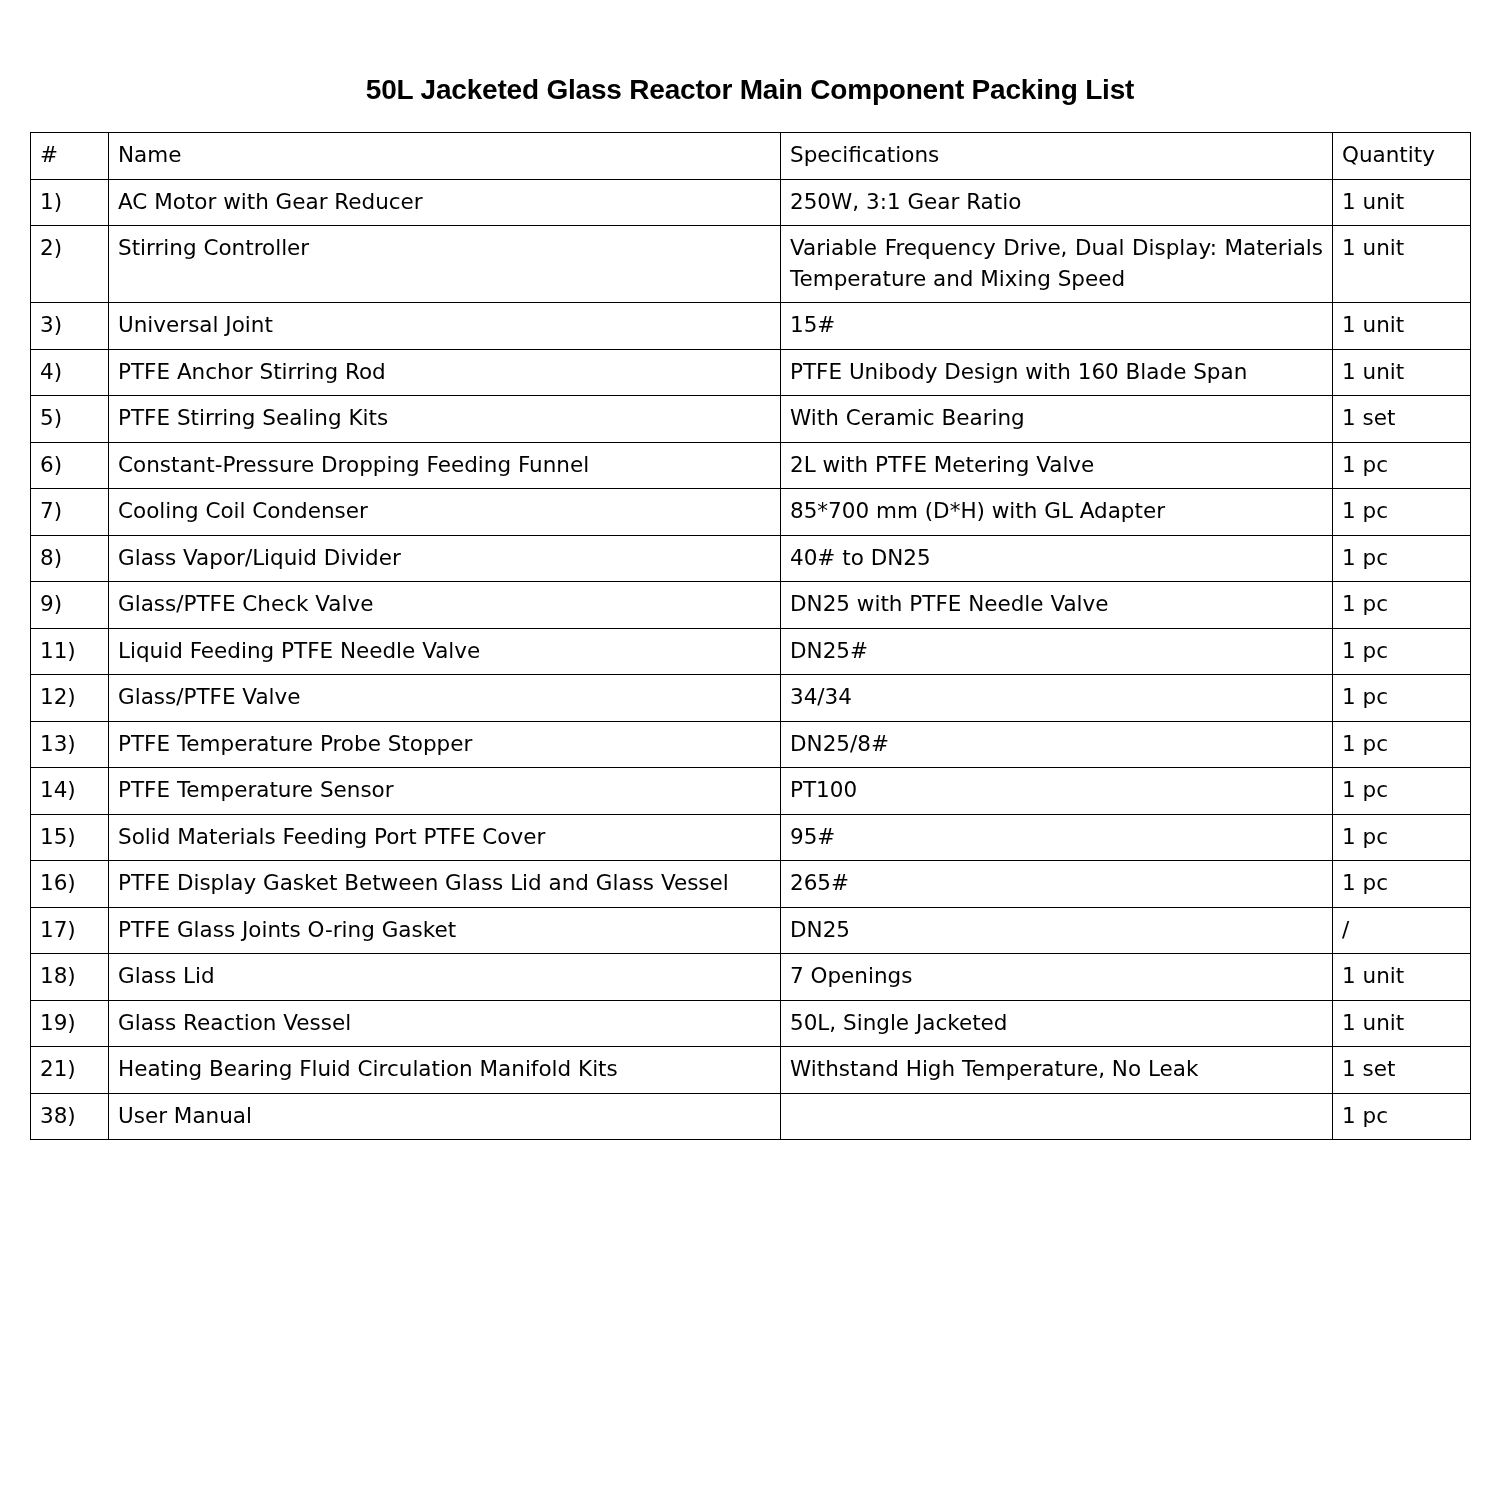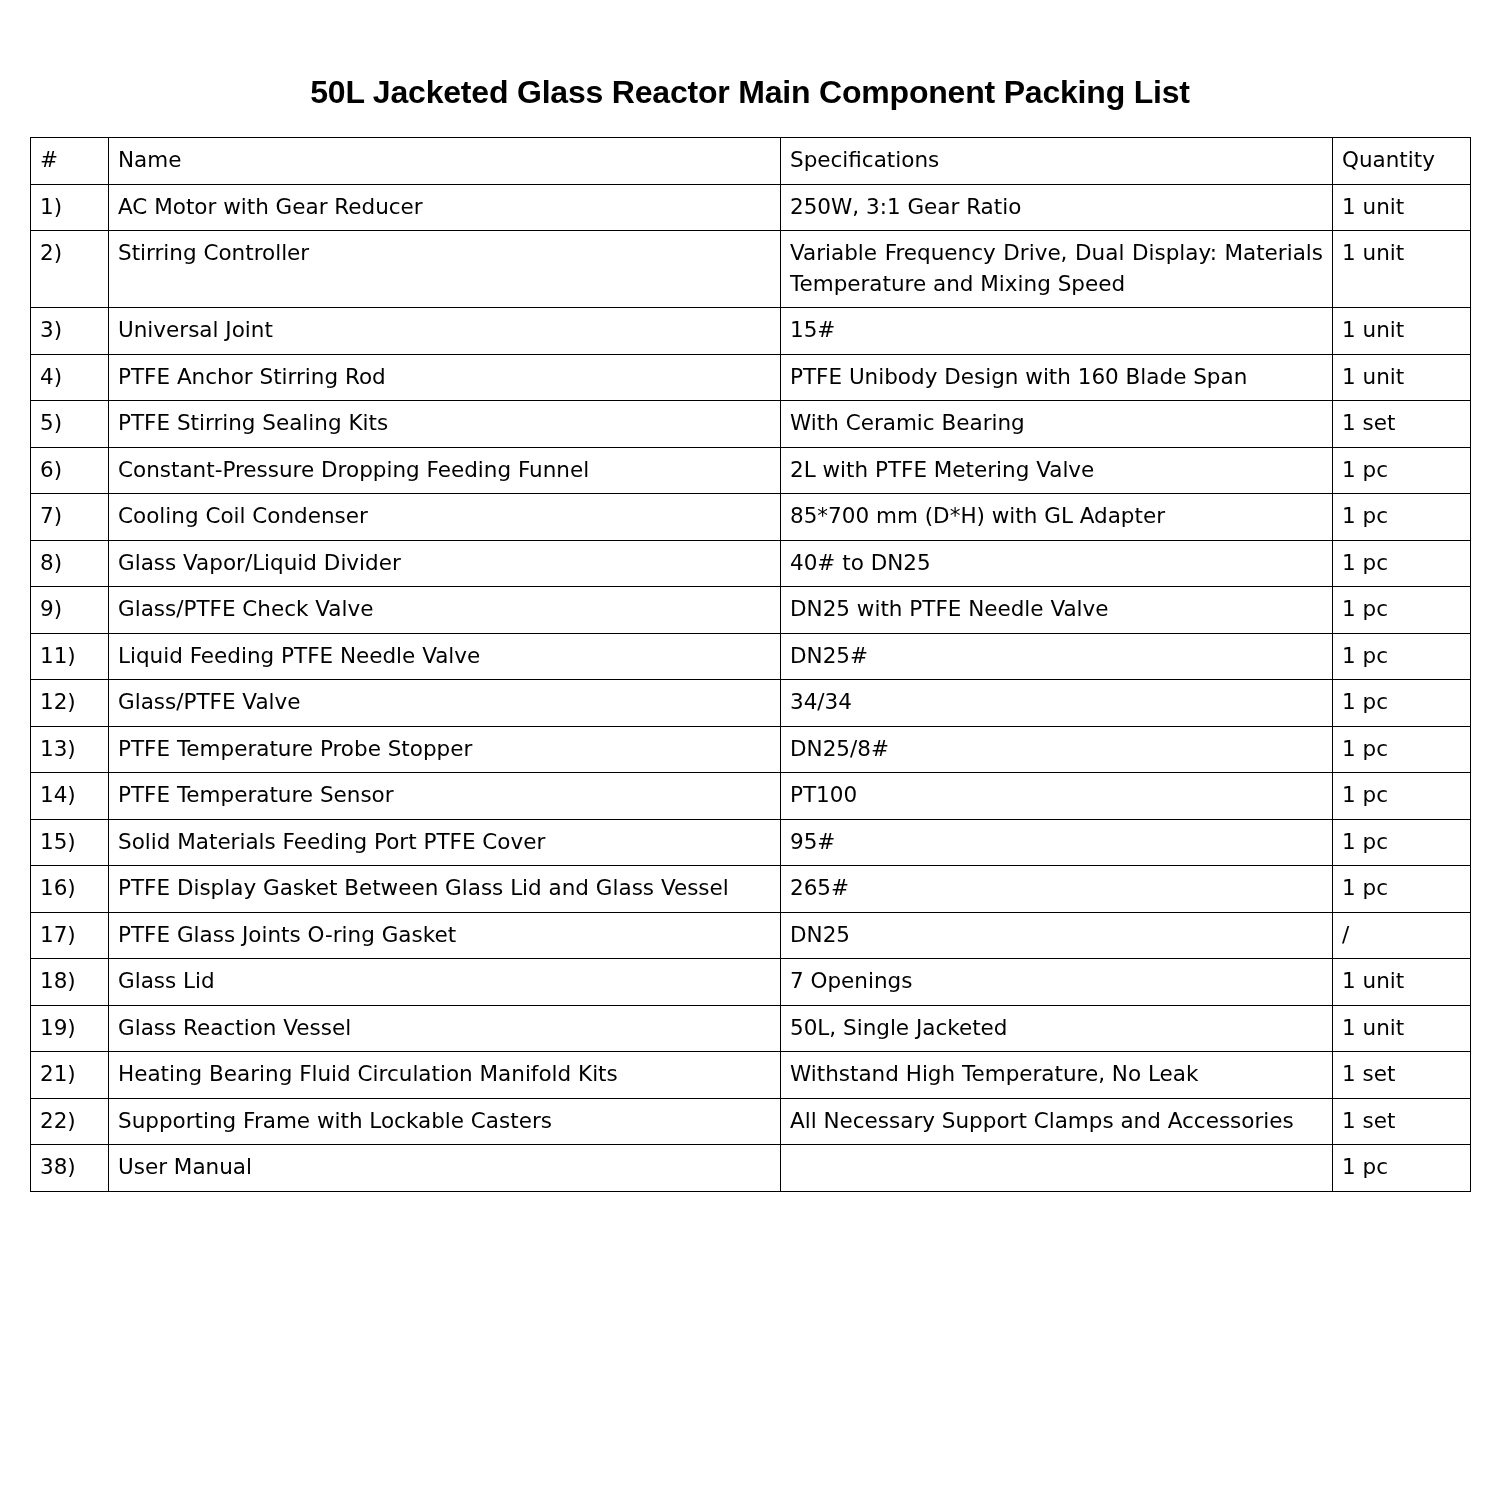--- a/index.html
+++ b/index.html
@@ -14,21 +14,21 @@
     color: #000000;
     overflow: hidden;
   }
   .page {
     width: 1500px;
     height: 1500px;
     box-sizing: border-box;
     padding: 60px 30px 0 30px;
   }
   .doc-title {
-    font-size: 32px;
+    font-size: 28px;
     font-weight: bold;
     text-align: center;
     letter-spacing: -0.2px;
     margin: 14px 0 26px 0;
     font-family: "Liberation Sans", sans-serif;
   }
   table.packing-list {
     border-collapse: collapse;
     width: 1440px;
     margin: 0 auto;
@@ -183,26 +183,20 @@
           <td class="cell-spec">50L, Single Jacketed</td>
           <td class="cell-qty">1 unit</td>
         </tr>
         <tr>
           <td class="cell-num">21)</td>
           <td class="cell-name">Heating Bearing Fluid Circulation Manifold Kits</td>
           <td class="cell-spec">Withstand High Temperature, No Leak</td>
           <td class="cell-qty">1 set</td>
         </tr>
         <tr>
-          <td class="cell-num">22)</td>
-          <td class="cell-name">Supporting Frame with Lockable Casters</td>
-          <td class="cell-spec justify">All Necessary Support Clamps and Accessories</td>
-          <td class="cell-qty">1 set</td>
-        </tr>
-        <tr>
           <td class="cell-num">38)</td>
           <td class="cell-name">User Manual</td>
           <td class="cell-spec"></td>
           <td class="cell-qty">1 pc</td>
         </tr>
       </tbody>
   </table>
 
 </div>
 

